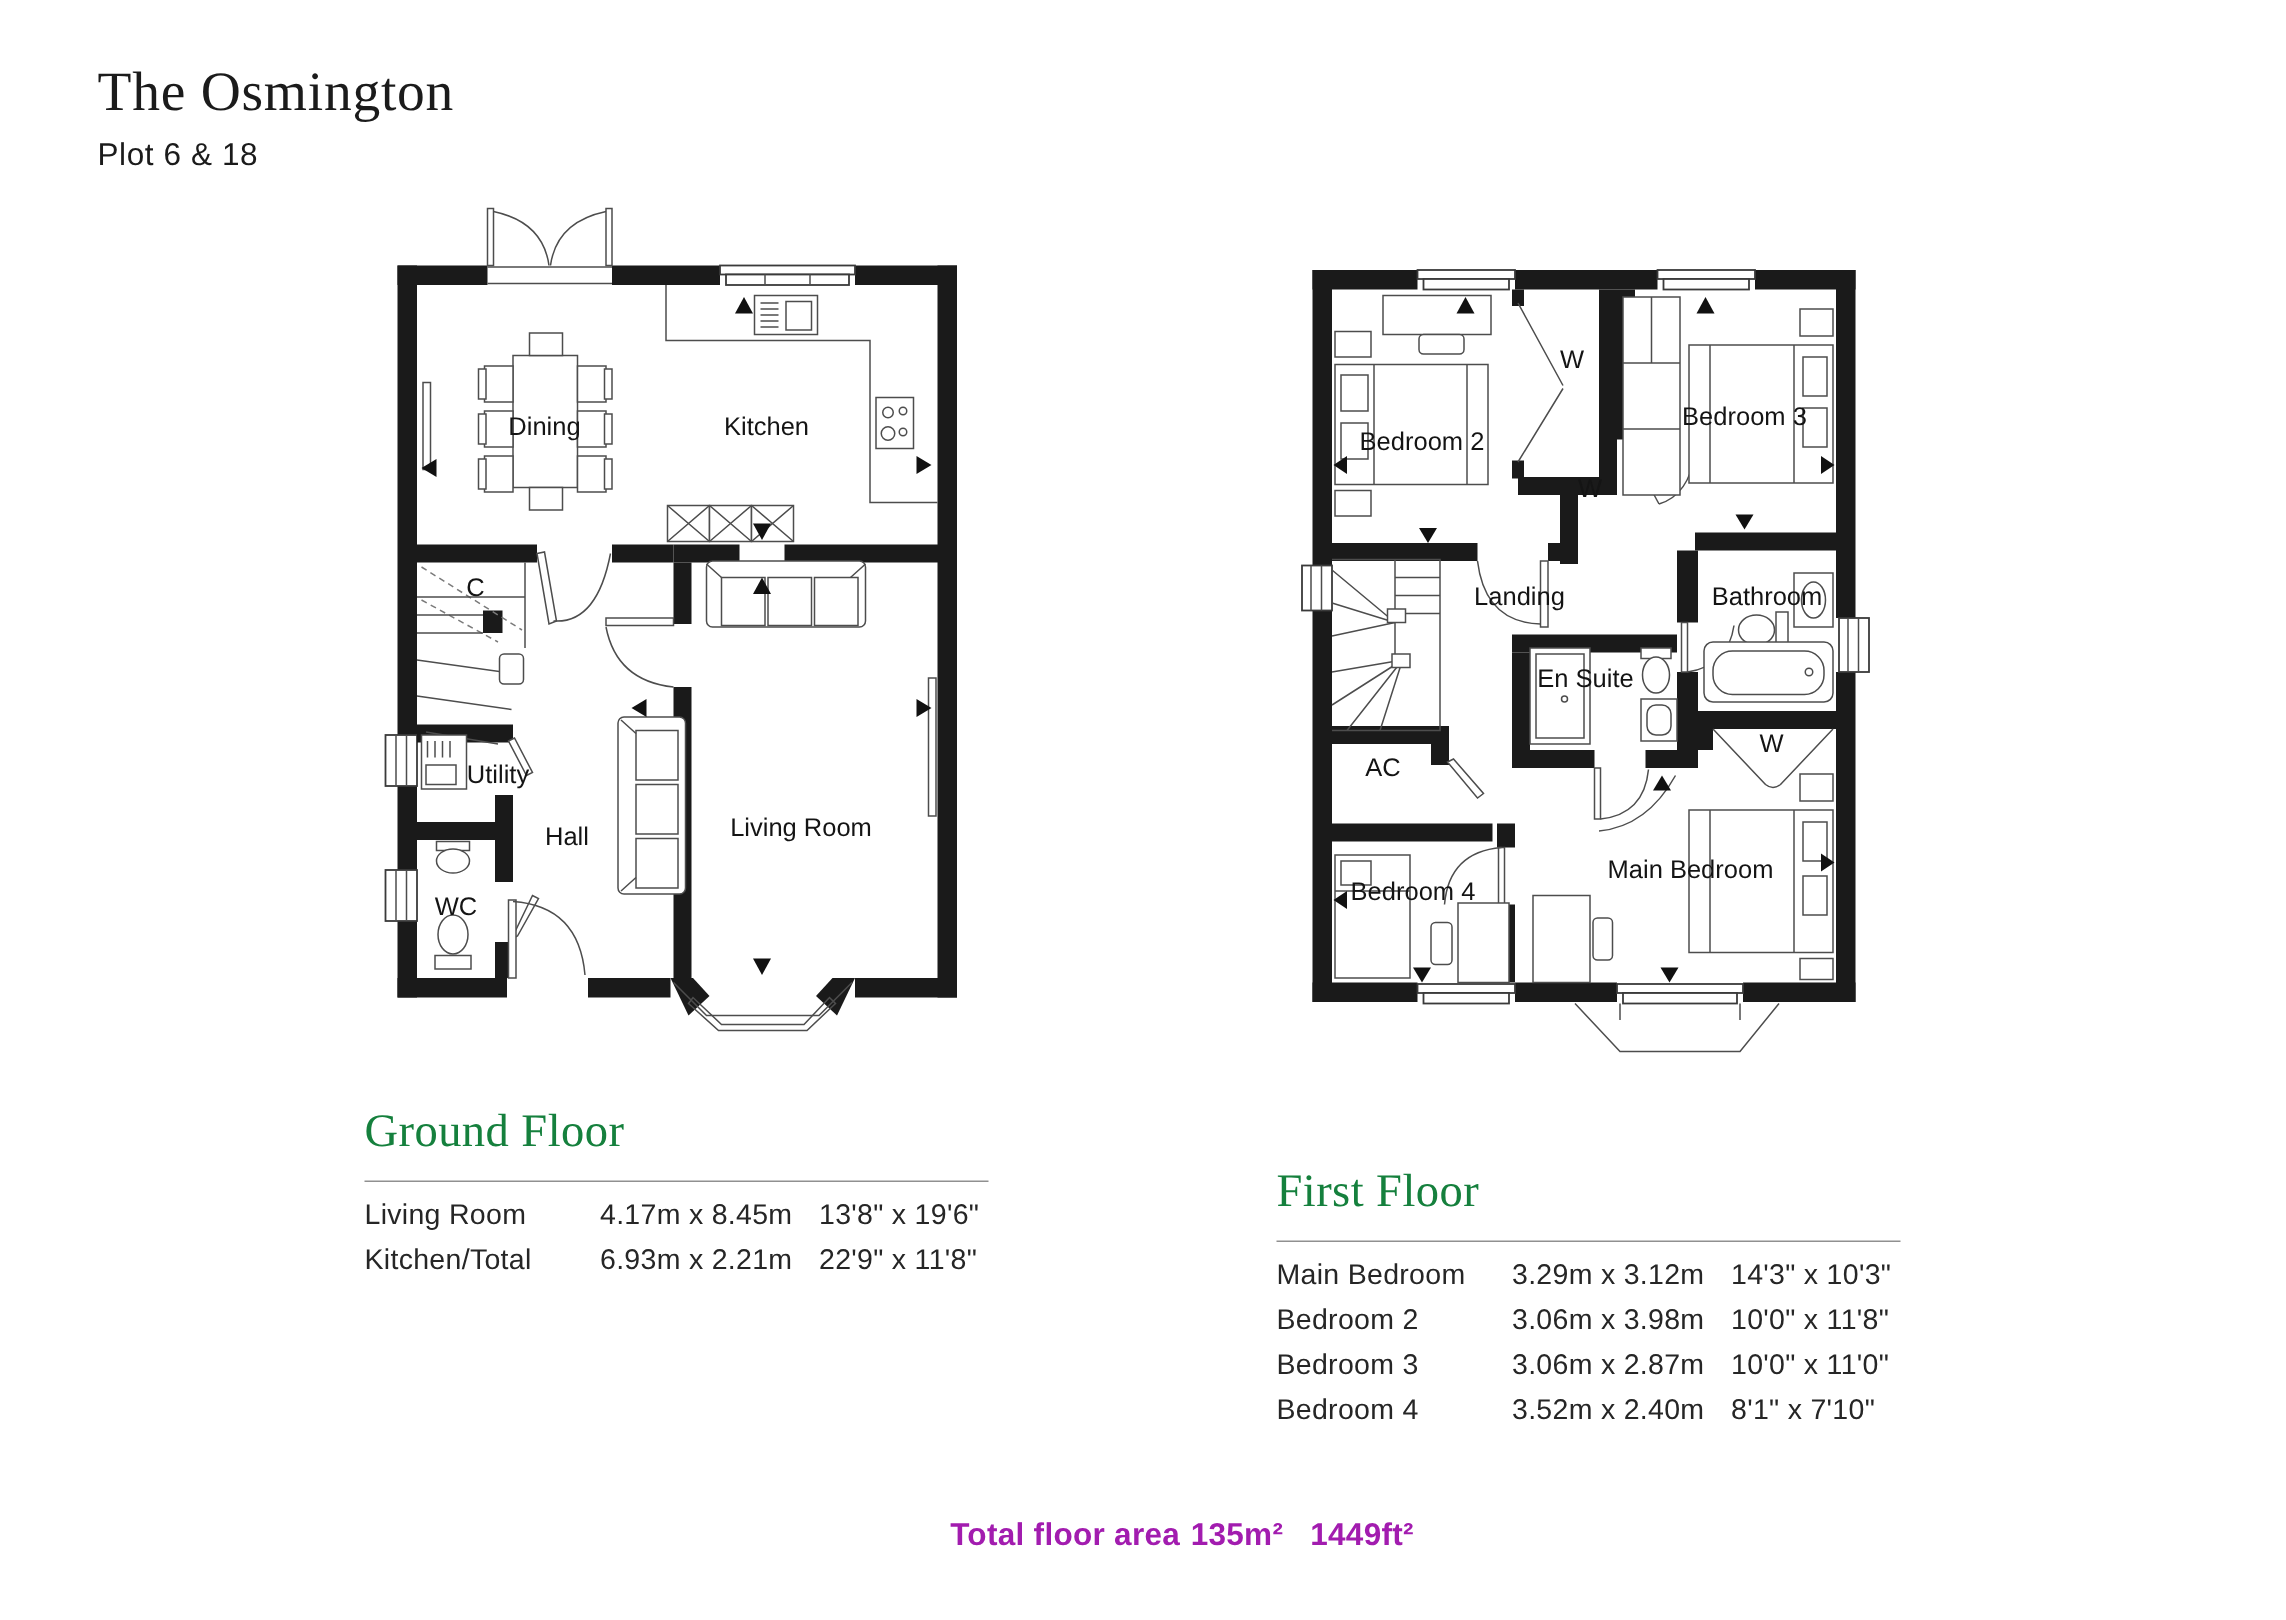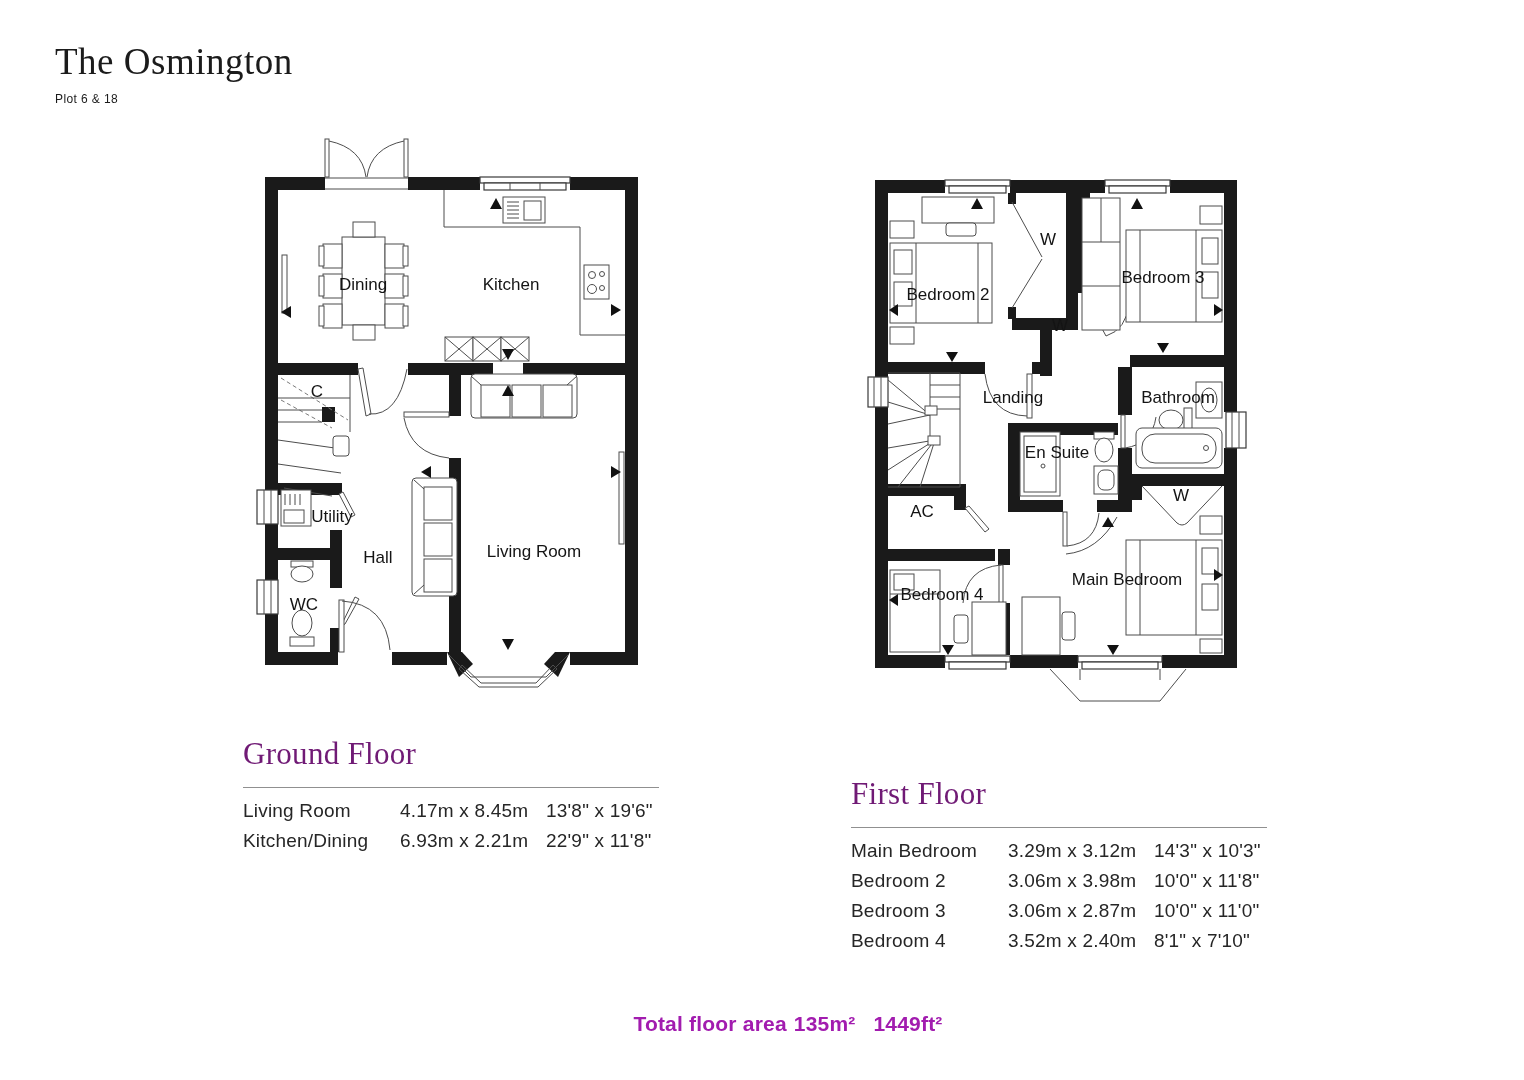--- a/index.html
+++ b/index.html
@@ -1,32 +1,32 @@
 <!DOCTYPE html>
 <html><head>
 <meta charset="utf-8">
 <style>
   html,body { margin:0; padding:0; background:#ffffff; }
   body { width:1524px; height:1080px; position:relative; overflow:hidden;
          font-family:"Liberation Sans", sans-serif; color:#1e1e1e; }
 
-  .title-block { position:absolute; left:55px; top:42px; }
+  .title-block { position:absolute; left:65px; top:42px; }
   .page-title  { font-family:"Liberation Serif", serif; font-size:37px; font-weight:400;
                  letter-spacing:0.5px; color:#1b1b1b; line-height:1.1; }
-  .page-subtitle { font-size:12px; letter-spacing:0.4px; margin-top:9px; color:#1b1b1b; }
+  .page-subtitle { font-size:21px; letter-spacing:0.4px; margin-top:9px; color:#1b1b1b; }
 
   .plan { position:absolute; }
   #ground-plan { left:250px; top:130px; }
   #first-plan  { left:860px;  top:130px; }
 
   .spec { position:absolute; width:416px; }
   #ground-spec { left:243px; top:736px; }
   #first-spec  { left:851px; top:736px;margin-top:40px; }
   .spec h2 { font-family:"Liberation Serif", serif; font-size:31px; font-weight:400;
-             letter-spacing:0.3px; margin:0; color:#701a75; }
+             letter-spacing:0.3px; margin:0; color:#15803d; }
   .spec .rule { border-top:1px solid #909090; margin-top:15px; margin-bottom:8px; }
   .spec-row { display:grid; grid-template-columns:157px 146px 1fr;
               font-size:19px; line-height:30px; color:#262626; letter-spacing:0.2px; }
 
   .footer { position:absolute; left:0; top:1012px; width:1524px; text-align:center;
             font-size:21px; font-weight:bold; color:#a21caf; letter-spacing:0.2px;padding-left:26px; }
   .footer .fm { margin-left:7px; }
   .footer .fi { margin-left:18px; }
 
   
@@ -381,21 +381,21 @@
 
 <div id="ground-spec" class="spec">
   <h2>Ground Floor</h2>
   <div class="rule"></div>
   <div class="spec-row">
     <span>Living Room</span>
     <span>4.17m x 8.45m</span>
     <span>13'8" x 19'6"</span>
   </div>
   <div class="spec-row">
-    <span>Kitchen/Dining</span>
+    <span>Kitchen/Total</span>
     <span>6.93m x 2.21m</span>
     <span>22'9" x 11'8"</span>
   </div>
 </div>
 
 <div id="first-spec" class="spec">
   <h2>First Floor</h2>
   <div class="rule"></div>
   <div class="spec-row">
     <span>Main Bedroom</span>

